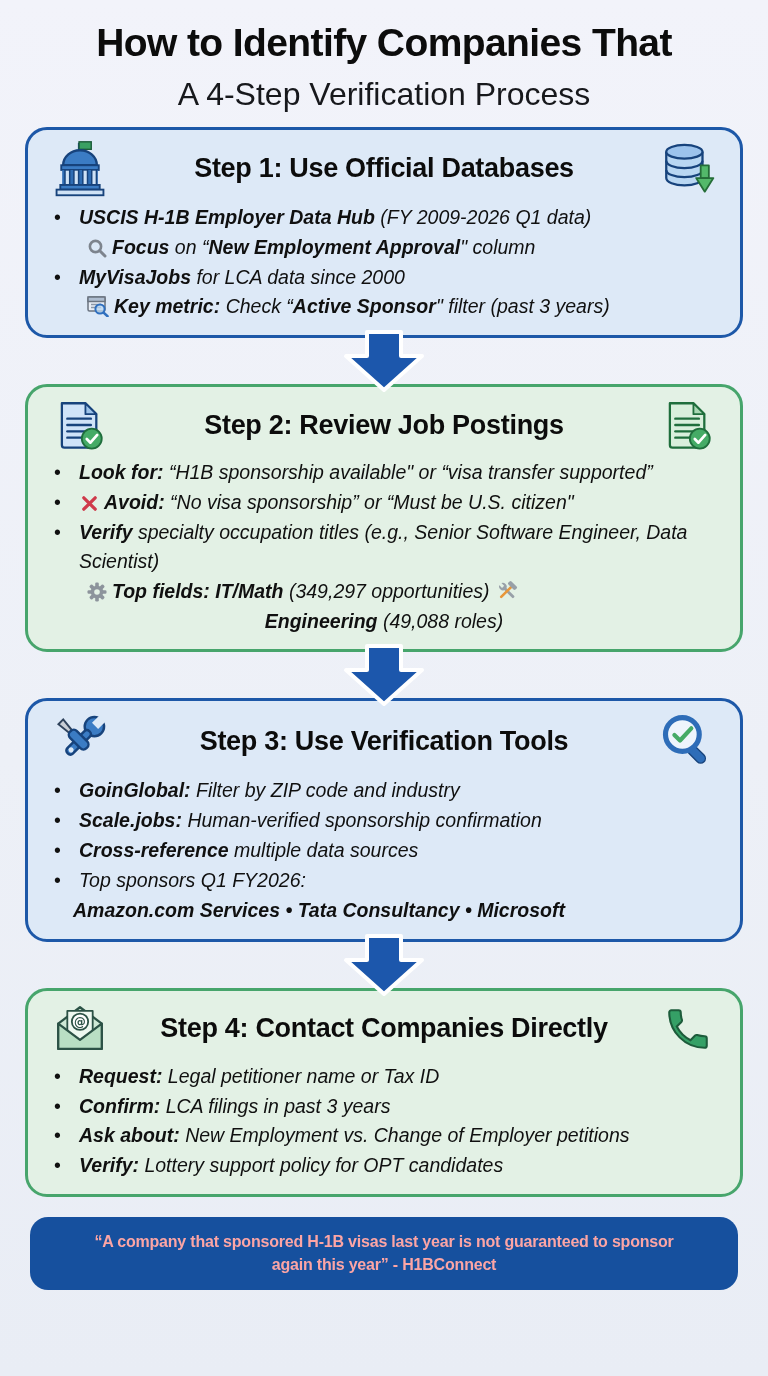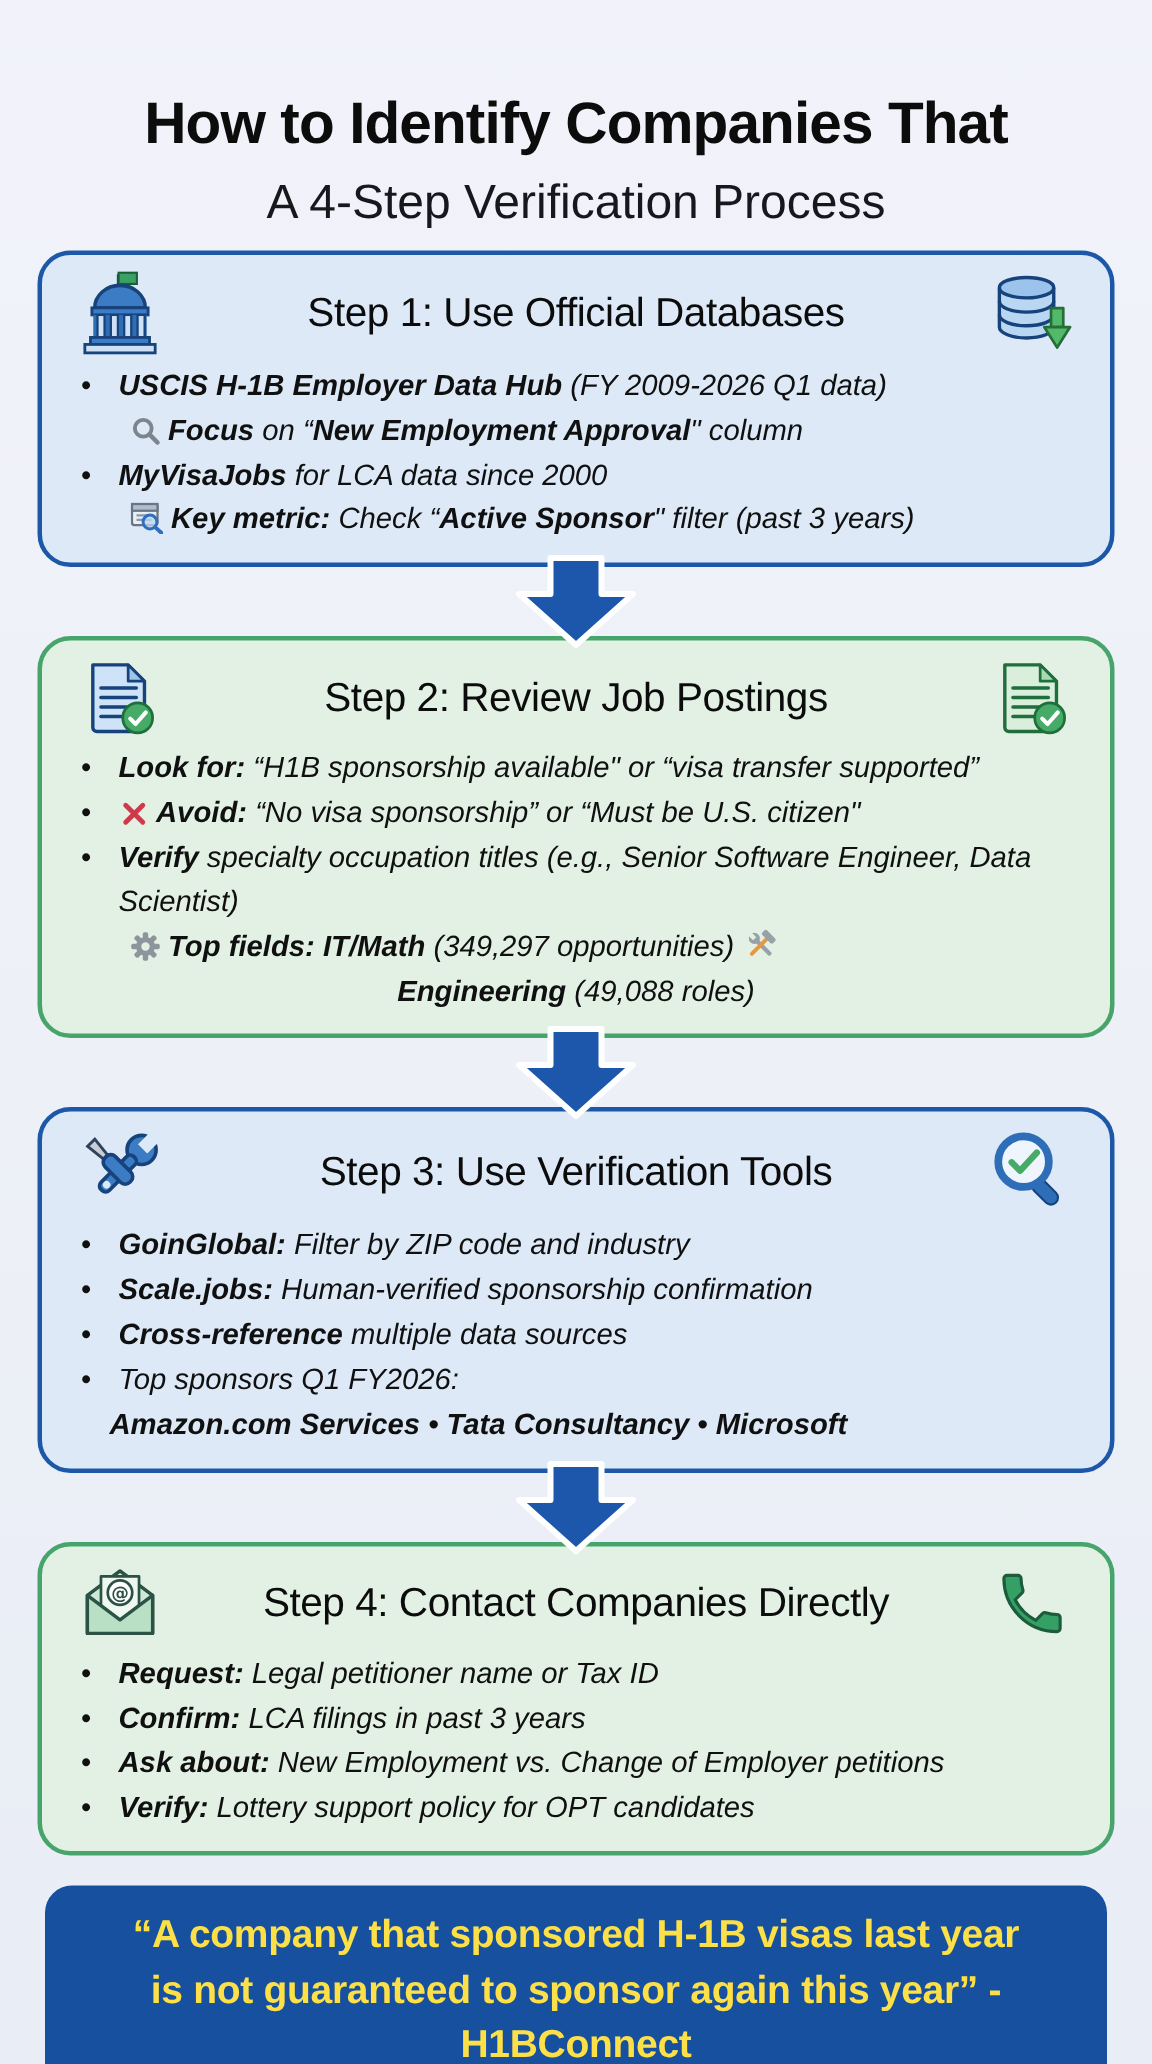--- a/index.html
+++ b/index.html
@@ -2,40 +2,40 @@
 <html><head>
 <meta charset="utf-8">
 <style>
   html,body{margin:0;padding:0;}
   body{
     width:768px;height:1376px;overflow:hidden;box-sizing:border-box;
     background:linear-gradient(180deg,#f2f3fa 0%,#edf0f7 55%,#e9edf5 100%);
     font-family:"Liberation Sans","DejaVu Sans",sans-serif;color:#101010;
   }
   .container{padding:20px 25px 0;}
-  .title{ text-align:center;font-weight:bold;font-size:39px;line-height:1.2;letter-spacing:-0.6px;color:#0c0c0c;margin-top:40px;}
+  .title{ text-align:center;font-weight:bold;font-size:39px;line-height:1.2;letter-spacing:-0.6px;color:#0c0c0c;}
   .subtitle{text-align:center;font-size:32px;margin-top:9px;color:#17181c;}
   .step{border-radius:22px;border:3.5px solid;padding:9px 20px 13px;position:relative;z-index:1;}
   .step.blue{background:#dde9f7;border-color:#1d58a8;}
   .step.green{background:#e3f1e5;border-color:#47a56c;}
   .step-header{display:flex;align-items:center;margin-bottom:4px;}
-  .step-title{flex:1;text-align:center;font-size:27px;font-weight:normal;letter-spacing:-0.3px;color:#0c0c0c;}
+  .step-title{flex:1;text-align:center;font-size:27px;font-weight:bold;letter-spacing:-0.3px;color:#0c0c0c;}
   .step-icon{flex:none;width:64px;display:flex;justify-content:center;align-items:center;}
   .line{display:flex;font-size:19.5px;line-height:1.48;margin:1px 0;}
   .line .dot{flex:none;width:25px;text-align:left;padding-left:6px;}
   .line .content{flex:1;font-style:italic;}
   .line.indent{padding-left:38px;}
   .line.cont{padding-left:25px;}
   .line.center{display:block;text-align:center;}
   .b{font-weight:bold;}
   .inline-icon{display:inline-block;vertical-align:-4px;margin:0 5px 0 1px;line-height:0;}
   .arrow-row{display:flex;justify-content:center;position:relative;z-index:5;margin-top:-8px;margin-bottom:-10px;height:64px;}
   .quote{
-    margin:20px 5px 0;background:#16509e;border-radius:18px;color:#fde047;
-    font-weight:bold;font-size:26px;line-height:1.4;text-align:center;
+    margin:20px 5px 0;background:#16509e;border-radius:18px;color:#fca5a5;
+    font-weight:bold;font-size:16px;line-height:1.4;text-align:center;
     padding:14px 50px;letter-spacing:-0.2px;
   }
 </style>
 </head>
 <body>
 
 <div class="container">
 
   <div class="title">
     <div>How to Identify Companies That</div>

